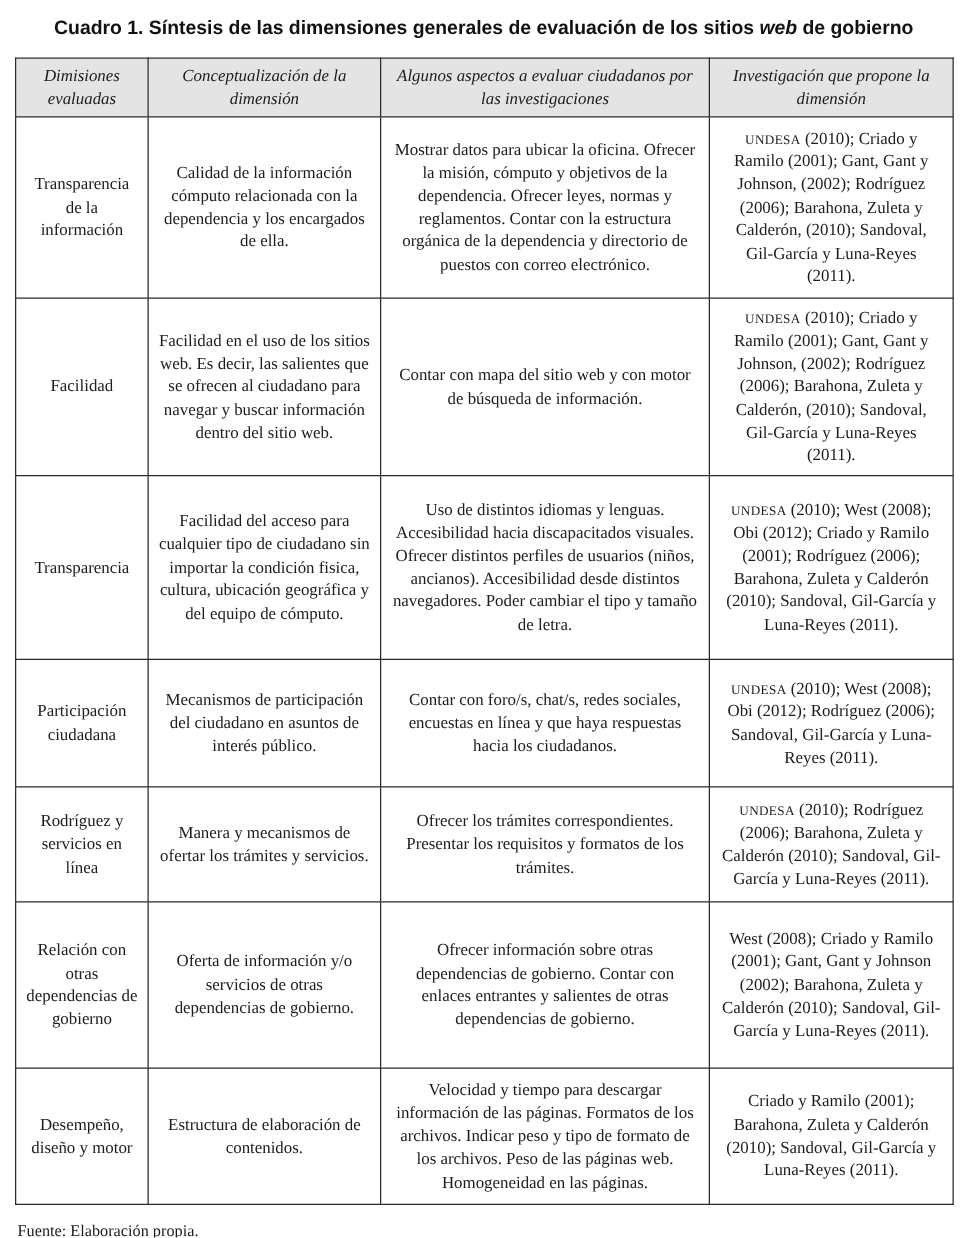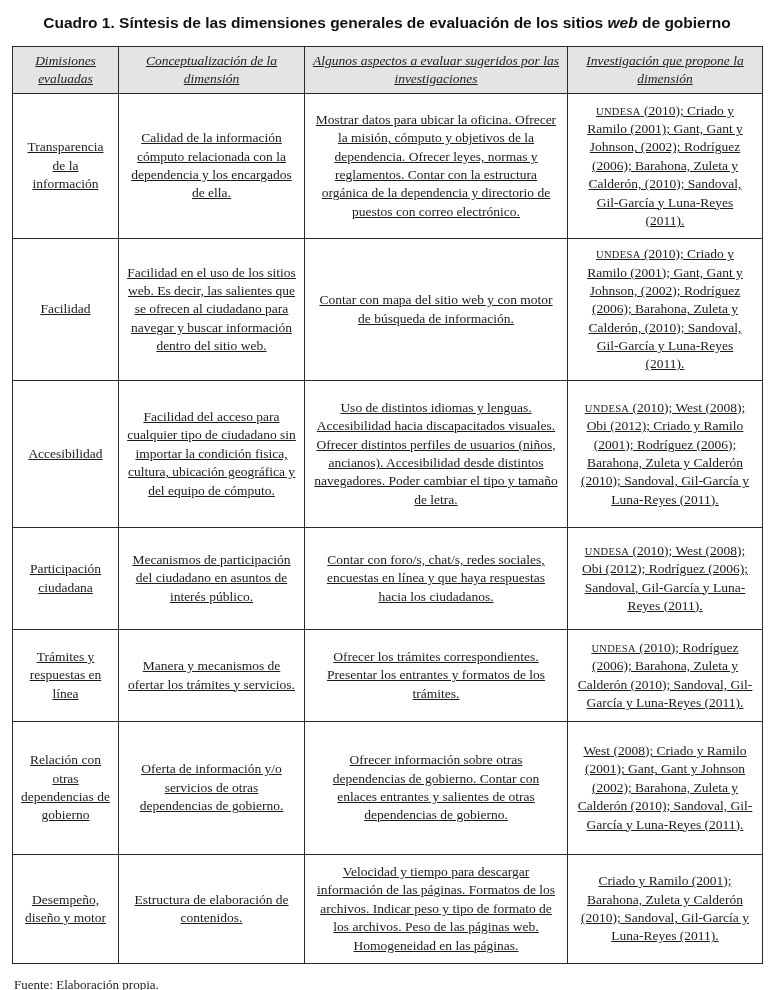--- a/index.html
+++ b/index.html
@@ -24,21 +24,20 @@
     width: 750px;
     border-collapse: collapse;
     table-layout: fixed;
   }
   table.main th, table.main td {
     border: 1.5px solid var(--border_color, #2a2a2a);
     text-align: center;
     vertical-align: middle;
     padding: 5px 8px;
     overflow: hidden;
-    text-decoration: underline;
   }
   table.main th {
     background: var(--header_bg, #e4e4e4);
     font-style: italic;
     font-weight: normal;
     font-size: 13.5px;
     line-height: 1.35;
     height: 45px;
   }
   table.main td {
@@ -66,53 +65,53 @@
     <colgroup>
       <col style="width:106px">
       <col style="width:186px">
       <col style="width:263px">
       <col style="width:195px">
     </colgroup>
     <thead>
       <tr>
         <th>Dimisiones evaluadas</th>
         <th>Conceptualización de la dimensión</th>
-        <th>Algunos aspectos a evaluar sugeridos por las investigaciones</th>
+        <th>Algunos aspectos a evaluar ciudadanos por las investigaciones</th>
         <th>Investigación que propone la dimensión</th>
       </tr>
     </thead>
     <tbody>
       <tr style="height:145px">
         <td class="c-dim">Transparencia de la información</td>
         <td class="c-con">Calidad de la información cómputo relacionada con la dependencia y los encargados de ella.</td>
         <td class="c-asp">Mostrar datos para ubicar la oficina. Ofrecer la misión, cómputo y objetivos de la dependencia. Ofrecer leyes, normas y reglamentos. Contar con la estructura orgánica de la dependencia y directorio de puestos con correo electrónico.</td>
         <td class="c-cit"><span class="sc">UNDESA</span><span> (2010); Criado y Ramilo (2001); Gant, Gant y Johnson, (2002); Rodríguez (2006); Barahona, Zuleta y Calderón, (2010); Sandoval, Gil-García y Luna-Reyes (2011).</span></td>
       </tr>
       <tr style="height:142px">
         <td class="c-dim">Facilidad</td>
         <td class="c-con">Facilidad en el uso de los sitios web. Es decir, las salientes que se ofrecen al ciudadano para navegar y buscar información dentro del sitio web.</td>
         <td class="c-asp">Contar con mapa del sitio web y con motor de búsqueda de información.</td>
         <td class="c-cit"><span class="sc">UNDESA</span><span> (2010); Criado y Ramilo (2001); Gant, Gant y Johnson, (2002); Rodríguez (2006); Barahona, Zuleta y Calderón, (2010); Sandoval, Gil-García y Luna-Reyes (2011).</span></td>
       </tr>
       <tr style="height:147px">
-        <td class="c-dim">Accesibilidad</td>
+        <td class="c-dim">Transparencia</td>
         <td class="c-con">Facilidad del acceso para cualquier tipo de ciudadano sin importar la condición fisica, cultura, ubicación geográfica y del equipo de cómputo.</td>
         <td class="c-asp">Uso de distintos idiomas y lenguas. Accesibilidad hacia discapacitados visuales. Ofrecer distintos perfiles de usuarios (niños, ancianos). Accesibilidad desde distintos navegadores. Poder cambiar el tipo y tamaño de letra.</td>
         <td class="c-cit"><span class="sc">UNDESA</span><span> (2010); West (2008); Obi (2012); Criado y Ramilo (2001); Rodríguez (2006); Barahona, Zuleta y Calderón (2010); Sandoval, Gil-García y Luna-Reyes (2011).</span></td>
       </tr>
       <tr style="height:102px">
         <td class="c-dim">Participación ciudadana</td>
         <td class="c-con">Mecanismos de participación del ciudadano en asuntos de interés público.</td>
         <td class="c-asp">Contar con foro/s, chat/s, redes sociales, encuestas en línea y que haya respuestas hacia los ciudadanos.</td>
         <td class="c-cit"><span class="sc">UNDESA</span><span> (2010); West (2008); Obi (2012); Rodríguez (2006); Sandoval, Gil-García y Luna-Reyes (2011).</span></td>
       </tr>
       <tr style="height:92px">
-        <td class="c-dim">Trámites y respuestas en línea</td>
+        <td class="c-dim">Rodríguez y servicios en línea</td>
         <td class="c-con">Manera y mecanismos de ofertar los trámites y servicios.</td>
-        <td class="c-asp">Ofrecer los trámites correspondientes. Presentar los entrantes y formatos de los trámites.</td>
+        <td class="c-asp">Ofrecer los trámites correspondientes. Presentar los requisitos y formatos de los trámites.</td>
         <td class="c-cit"><span class="sc">UNDESA</span><span> (2010); Rodríguez (2006); Barahona, Zuleta y Calderón (2010); Sandoval, Gil-García y Luna-Reyes (2011).</span></td>
       </tr>
       <tr style="height:133px">
         <td class="c-dim">Relación con otras dependencias de gobierno</td>
         <td class="c-con">Oferta de información y/o servicios de otras dependencias de gobierno.</td>
         <td class="c-asp">Ofrecer información sobre otras dependencias de gobierno. Contar con enlaces entrantes y salientes de otras dependencias de gobierno.</td>
         <td class="c-cit"><span class="sc"></span><span>West (2008); Criado y Ramilo (2001); Gant, Gant y Johnson (2002); Barahona, Zuleta y Calderón (2010); Sandoval, Gil-García y Luna-Reyes (2011).</span></td>
       </tr>
       <tr style="height:109px">
         <td class="c-dim">Desempeño, diseño y motor</td>

